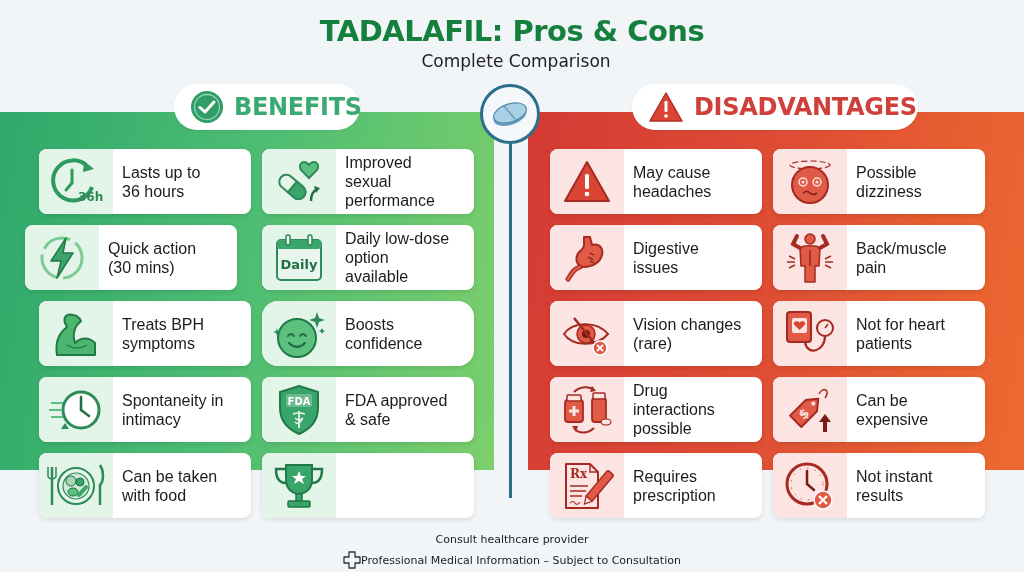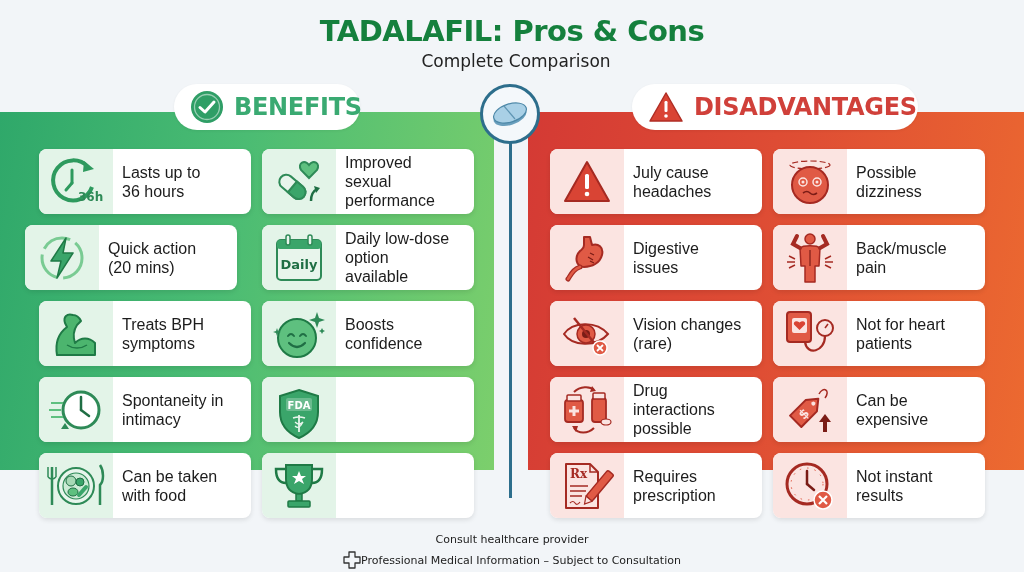--- a/index.html
+++ b/index.html
@@ -162,21 +162,21 @@
 <div class="card green-card" style="left:25px; top:225px;">
   <div class="icon-box">
     <svg width="50" height="50" viewBox="0 0 50 50">
       <circle cx="25" cy="25" r="20" fill="none" stroke="#7acb93" stroke-width="3" stroke-dasharray="30 6"></circle>
       <path d="M29 5 L14 28 H24 L20 45 L36 20 H26 Z" fill="#3aa56a" stroke="#1f7a46" stroke-width="1.5" stroke-linejoin="round"></path>
     </svg>
   </div>
   <div class="text">
       <div>
         <div>Quick action</div>
-        <div>(20 mins)</div>
+        <div>(30 mins)</div>
       </div>
     </div>
 </div>
 
 <div class="card green-card" style="left:262px; top:225px;">
   <div class="icon-box">
     <svg width="52" height="52" viewBox="0 0 52 52">
       <rect x="4" y="8" width="44" height="40" rx="4" fill="#e8f5ec" stroke="#2e8a57" stroke-width="2"></rect>
       <rect x="4" y="8" width="44" height="9" rx="3" fill="#3aa56a"></rect>
       <rect x="13" y="3" width="4" height="10" rx="2" fill="#e8f5ec" stroke="#2e8a57" stroke-width="1.5"></rect>
@@ -200,21 +200,21 @@
     </svg>
   </div>
   <div class="text">
       <div>
         <div>Treats BPH</div>
         <div>symptoms</div>
       </div>
     </div>
 </div>
 
-<div class="card green-card" style="left:262px; top:301px;">
+<div class="card green-card" style="left:262px; top:301px;border-radius:16px;">
   <div class="icon-box">
     <svg width="56" height="52" viewBox="0 0 56 52">
       <circle cx="26" cy="30" r="19" fill="#5ec07f" stroke="#1f7a46" stroke-width="2"></circle>
       <path d="M17 28 Q20 24 23 28" fill="none" stroke="#1f6e44" stroke-width="2" stroke-linecap="round"></path>
       <path d="M29 28 Q32 24 35 28" fill="none" stroke="#1f6e44" stroke-width="2" stroke-linecap="round"></path>
       <path d="M18 35 Q26 43 34 35" fill="none" stroke="#1f6e44" stroke-width="2.2" stroke-linecap="round"></path>
       <path d="M46 4 L48 10 L54 12 L48 14 L46 20 L44 14 L38 12 L44 10 Z" fill="#2e8a57"></path>
       <path d="M6 20 L7 23 L10 24 L7 25 L6 28 L5 25 L2 24 L5 23 Z" fill="#2e8a57"></path>
       <path d="M51 20 L52 22 L54 23 L52 24 L51 26 L50 24 L48 23 L50 22 Z" fill="#2e8a57"></path>
     </svg>
@@ -240,21 +240,21 @@
     </svg>
   </div>
   <div class="text">
       <div>
         <div>Spontaneity in</div>
         <div>intimacy</div>
       </div>
     </div>
 </div>
 
-<div class="card green-card" style="left:262px; top:377px;flex-direction:column;">
+<div class="card green-card" style="left:262px; top:377px;">
   <div class="icon-box">
     <svg width="46" height="52" viewBox="0 0 46 52">
       <path d="M23 2 L42 8 L42 24 C42 38 32 46 23 50 C14 46 4 38 4 24 L4 8 Z" fill="#3aa56a" stroke="#1f7a46" stroke-width="2"></path>
       <rect x="10" y="10" width="26" height="13" rx="2" fill="#fff" opacity="0.25"></rect>
       <text x="23" y="21" text-anchor="middle" font-size="10" font-weight="700" fill="#fff" font-family="DejaVu Sans, sans-serif">FDA</text>
       <line x1="23" y1="27" x2="23" y2="44" stroke="#e8f5ec" stroke-width="1.8"></line>
       <path d="M17 30 Q23 28 29 30" fill="none" stroke="#e8f5ec" stroke-width="1.5"></path>
       <path d="M19 34 Q23 38 27 34 Q23 42 19 38" fill="none" stroke="#e8f5ec" stroke-width="1.2"></path>
     </svg>
   </div>
@@ -306,21 +306,21 @@
 <div class="card red-card" style="left:550px; top:149px;">
   <div class="icon-box">
     <svg width="50" height="46" viewBox="0 0 50 46">
       <path d="M25 3 L47 42 L3 42 Z" fill="#d94434" stroke="#a52a22" stroke-width="2" stroke-linejoin="round"></path>
       <rect x="23" y="15" width="4" height="15" rx="1.5" fill="#fff"></rect>
       <circle cx="25" cy="35" r="2.3" fill="#fff"></circle>
     </svg>
   </div>
   <div class="text">
       <div>
-        <div>July cause</div>
+        <div>May cause</div>
         <div>headaches</div>
       </div>
     </div>
 </div>
 
 <div class="card red-card" style="left:773px; top:149px;">
   <div class="icon-box">
     <svg width="54" height="50" viewBox="0 0 54 50">
       <ellipse cx="27" cy="8" rx="20" ry="4" fill="none" stroke="#a52a22" stroke-width="1.2" stroke-dasharray="6 3"></ellipse>
       <circle cx="27" cy="28" r="18" fill="#e05a45" stroke="#a52a22" stroke-width="2"></circle>

